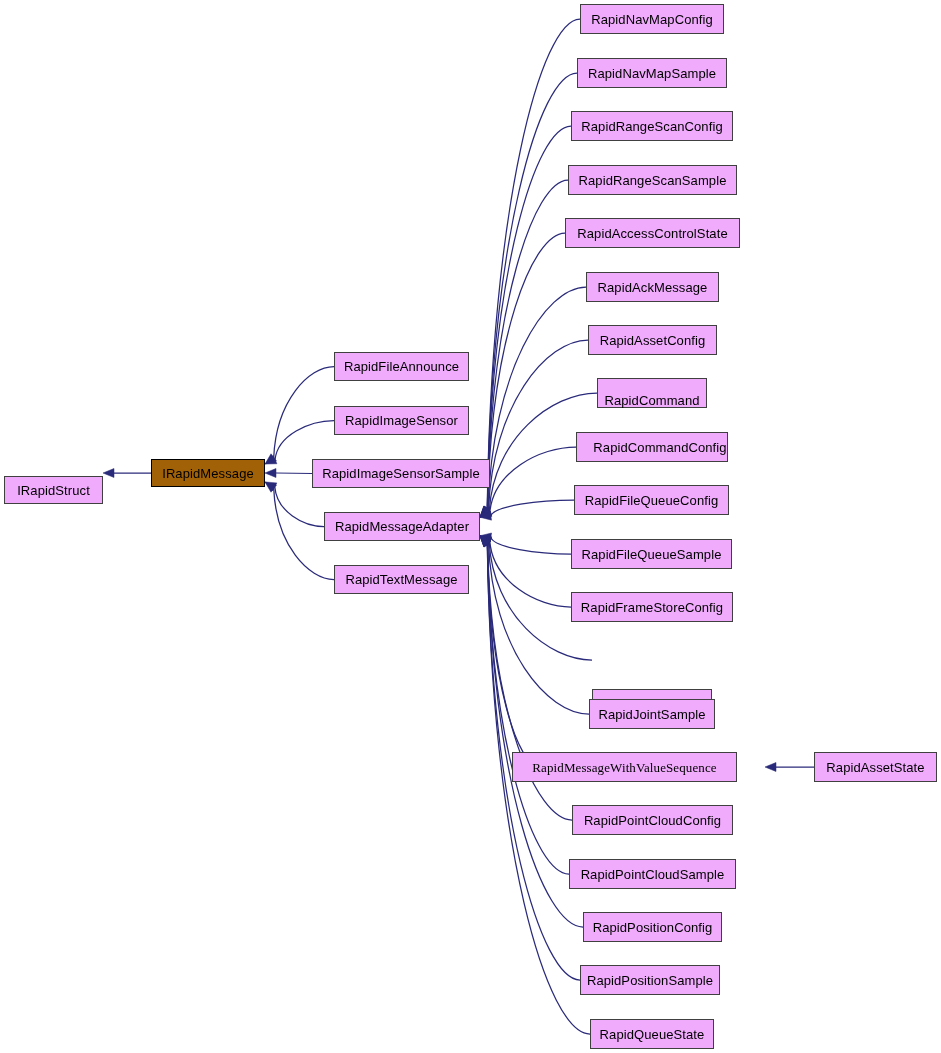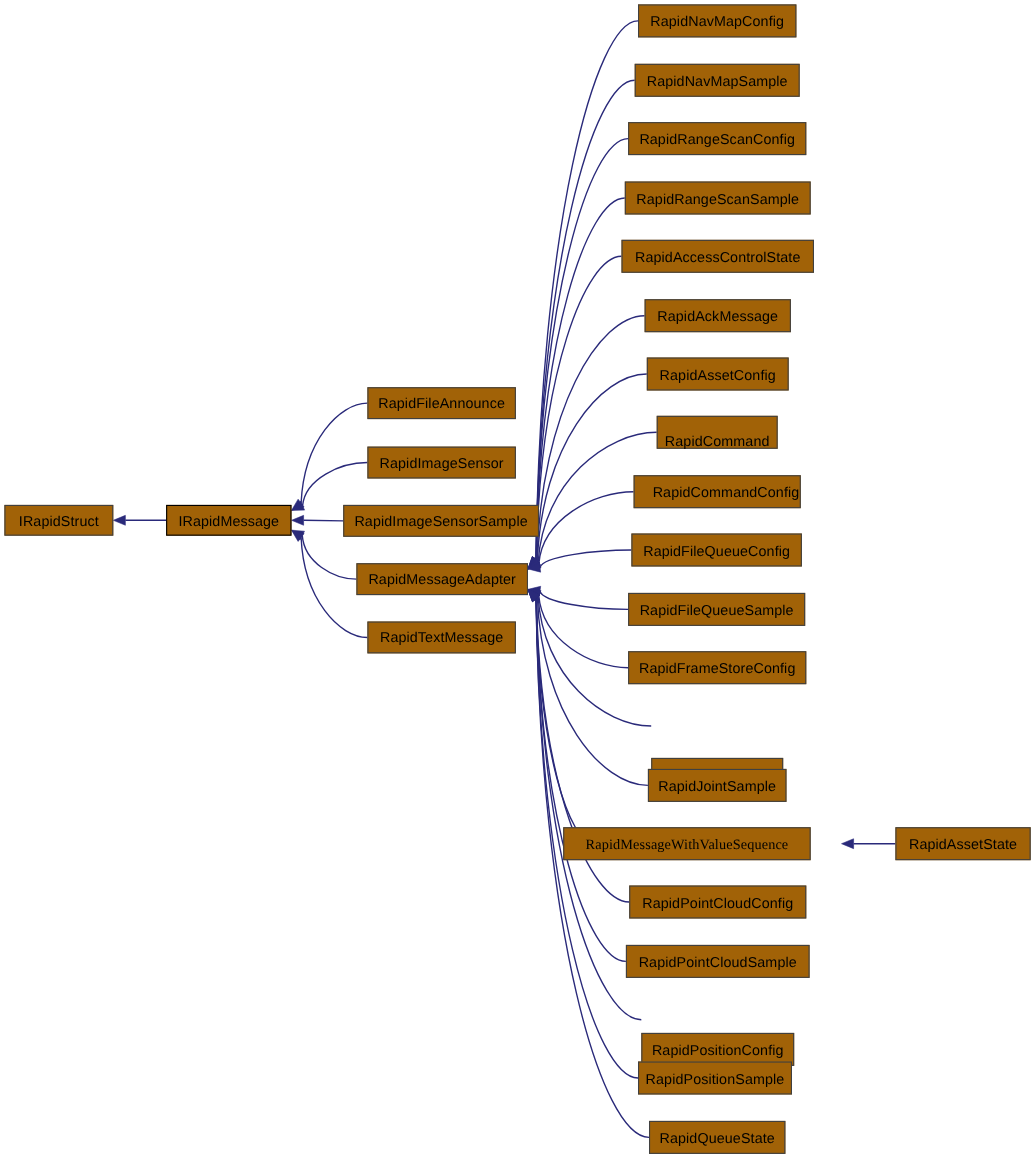--- a/index.html
+++ b/index.html
@@ -23,21 +23,21 @@
     width: 941px;
     height: 1053px;
     pointer-events: none;
   }
   .node {
     position: absolute;
     box-sizing: border-box;
     display: flex;
     align-items: center;
     justify-content: center;
-    background: #a16207;
+    background: #f0abfc;
     border: 1px solid #404040;
     color: #000000;
     font-size: 13px;
     line-height: 1;
     letter-spacing: 0.1px;
     white-space: nowrap;
     z-index: 2;
   }
   .node.highlight {
     background: #a16207;
@@ -103,21 +103,21 @@
       <path d="M 583 927 C 542.8686664719681 927, 491.2712376502129 781.4120377377114, 487.44920588563843 543.8737835202932" fill="none" stroke="#2a2a7a" stroke-width="1.25"></path>
       <polygon points="480,535.78 484.1381126273367,546.9211859280543 490.7602991439402,540.826381112532" fill="#2a2a7a" stroke="#2a2a7a" stroke-width="0.5"></polygon>
       <path d="M 580 980 C 541.0764636955676 980, 491.0319170184401 814.3148468261352, 487.3249135608751 543.986439016145" fill="none" stroke="#2a2a7a" stroke-width="1.25"></path>
       <polygon points="480,535.78 483.9677339633612,546.9829945637757 490.68209315838897,540.9898834685143" fill="#2a2a7a" stroke="#2a2a7a" stroke-width="0.5"></polygon>
       <path d="M 590 1034 C 546.8705290161424 1034, 491.418352036897 847.7996312231585, 487.3107833717677 543.9990295346278" fill="none" stroke="#2a2a7a" stroke-width="1.25"></path>
       <polygon points="480,535.78 483.9484531076017,546.9898045503509 490.67311363593365,541.0082545189047" fill="#2a2a7a" stroke="#2a2a7a" stroke-width="0.5"></polygon>
       <path d="M 814 767 L 776 767" fill="none" stroke="#2a2a7a" stroke-width="1.25"></path>
       <polygon points="765,767 776,771.5 776,762.5" fill="#2a2a7a" stroke="#2a2a7a" stroke-width="0.5"></polygon>
     </svg>
   <div id="nodes-layer">
-      <div class="node" style="left: 4px; top: 459px; width: 99px; height: 28px;">
+      <div class="node" style="left: 4px; top: 476px; width: 99px; height: 28px;">
         <span class="node-label">IRapidStruct</span>
       </div>
       <div class="node highlight" style="left: 151px; top: 459px; width: 114px; height: 28px;">
         <span class="node-label">IRapidMessage</span>
       </div>
       <div class="node" style="left: 334px; top: 352px; width: 135px; height: 29px;">
         <span class="node-label">RapidFileAnnounce</span>
       </div>
       <div class="node" style="left: 334px; top: 406px; width: 135px; height: 29px;">
         <span class="node-label">RapidImageSensor</span>
@@ -175,21 +175,21 @@
       </div>
       <div class="node" style="left: 512px; top: 752px; width: 225px; height: 30px; font-family: Liberation Serif, serif;">
         <span class="node-label">RapidMessageWithValueSequence</span>
       </div>
       <div class="node" style="left: 572px; top: 805px; width: 161px; height: 30px;">
         <span class="node-label">RapidPointCloudConfig</span>
       </div>
       <div class="node" style="left: 569px; top: 859px; width: 167px; height: 30px;">
         <span class="node-label">RapidPointCloudSample</span>
       </div>
-      <div class="node" style="left: 583px; top: 912px; width: 139px; height: 30px; margin-top: 27px;">
+      <div class="node" style="left: 583px; top: 912px; width: 139px; height: 30px;">
         <span class="node-label">RapidPositionConfig</span>
       </div>
       <div class="node" style="left: 580px; top: 965px; width: 140px; height: 30px;">
         <span class="node-label">RapidPositionSample</span>
       </div>
       <div class="node" style="left: 590px; top: 1019px; width: 124px; height: 30px;">
         <span class="node-label">RapidQueueState</span>
       </div>
       <div class="node" style="left: 814px; top: 752px; width: 123px; height: 30px;">
         <span class="node-label">RapidAssetState</span>

